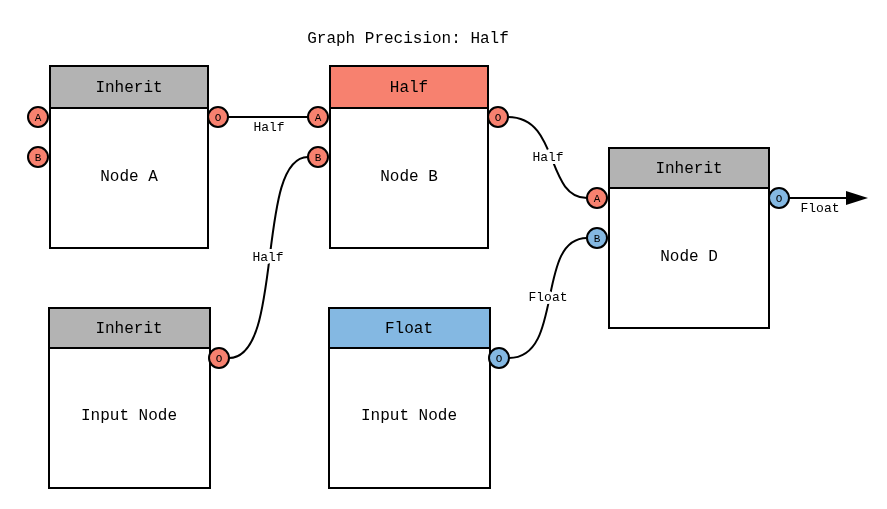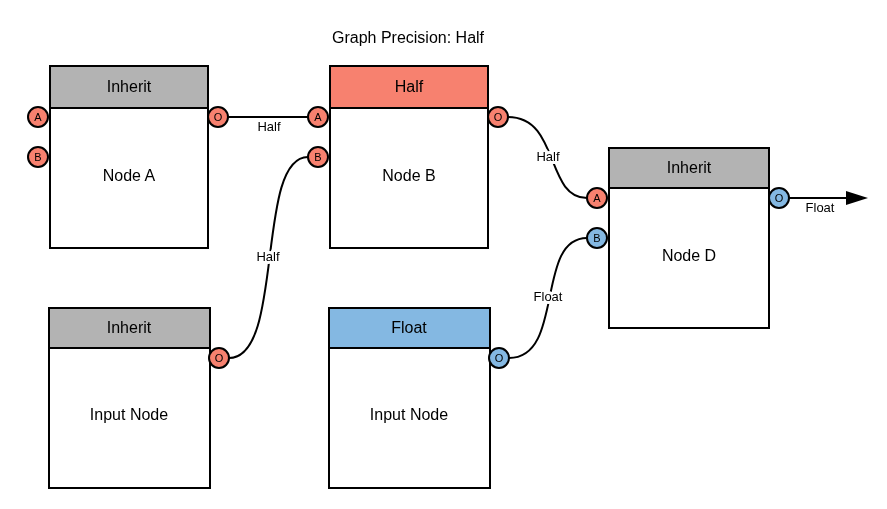--- a/index.html
+++ b/index.html
@@ -1,18 +1,18 @@
 <!DOCTYPE html>
 <html><head>
 <meta charset="utf-8">
 <style>
   html, body { margin: 0; padding: 0; background: #ffffff; }
   .canvas-wrap {
     width: 887px; height: 509px; position: relative; background: #ffffff;
-    font-family: Liberation Sans, sans-serif;
+    font-family: Liberation Mono, monospace;
   }
   svg { display: block; }
   .graph-title { font-size: 16px; text-anchor: middle; fill: #000; }
   .node-rect { fill: #ffffff; stroke: #000000; stroke-width: 2; }
   .header-rect { stroke: #000000; stroke-width: 2; }
   .header-label { font-size: 16px; text-anchor: middle; fill: #000; }
   .node-label { font-size: 16px; text-anchor: middle; fill: #000; }
   .port-circle { stroke: #000000; stroke-width: 2; }
   .port-letter { font-size: 11px; text-anchor: middle; fill: #000; }
   .edge { fill: none; stroke: #000000; stroke-width: 2; }

